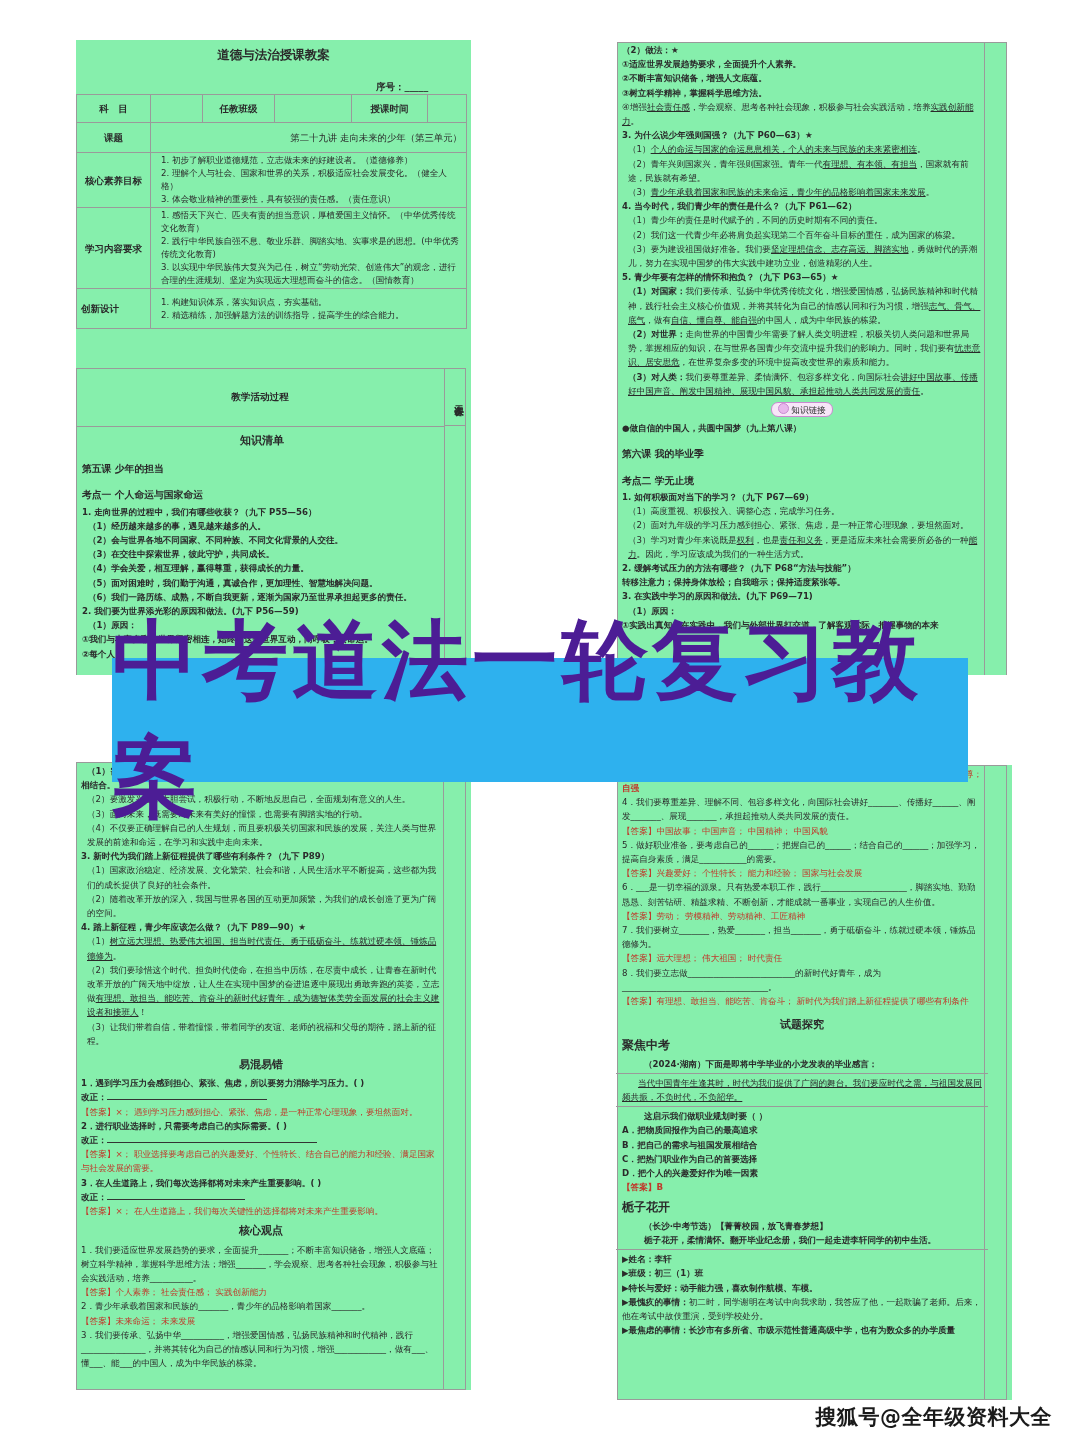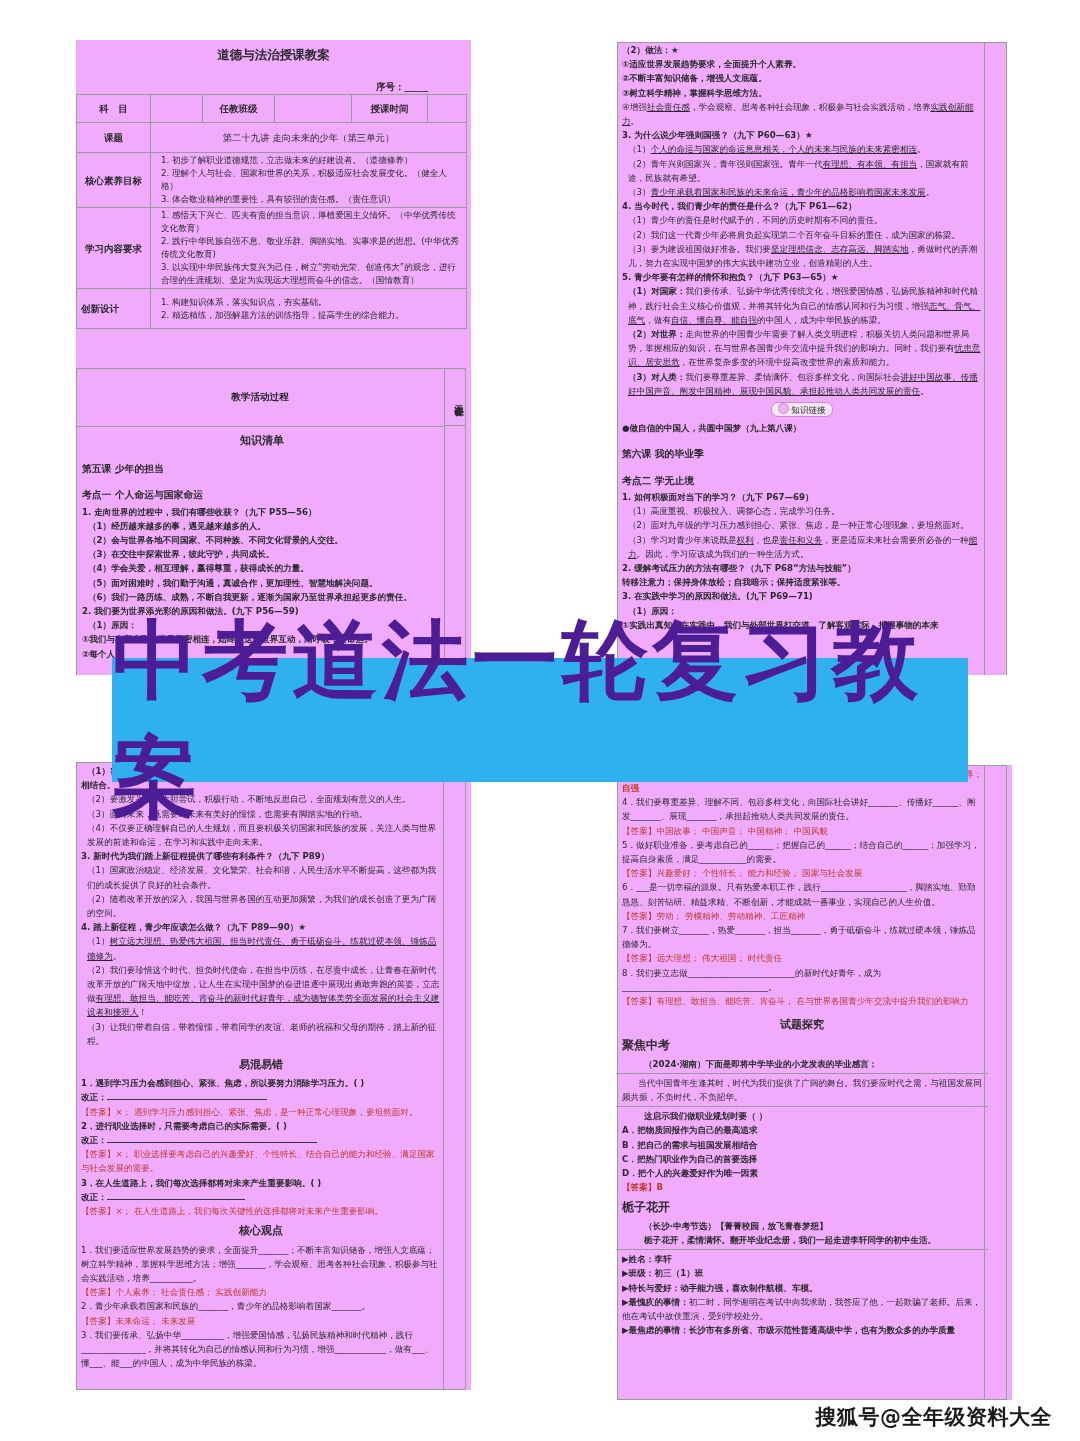--- a/index.html
+++ b/index.html
@@ -1,18 +1,18 @@
 <!DOCTYPE html>
 <html><head>
 <meta charset="utf-8">
 <style>
   html,body{margin:0;padding:0;}
   body{width:1080px;height:1441px;background:#ffffff;position:relative;overflow:hidden;
        font-family:"DejaVu Sans","Liberation Sans",sans-serif;color:#222;}
-  .page{position:absolute;background:#f0abfc;font-size:8.6px;line-height:14.2px;color:#2a2a2a;}
+  .page{position:absolute;background:#86efac;font-size:8.6px;line-height:14.2px;color:#2a2a2a;}
   .page .frame{position:absolute;border:1px solid #9a9a9a;box-sizing:border-box;}
   .doc-title{position:absolute;left:0;width:100%;text-align:center;font-weight:bold;font-size:12.5px;}
   .serial{position:absolute;font-weight:bold;font-size:9.5px;}
   table.meta{position:absolute;border-collapse:collapse;table-layout:fixed;}
   table.meta td{border:1px solid #9a9a9a;font-size:8.6px;line-height:13px;padding:1px 4px;vertical-align:middle;}
   table.meta td.h{font-weight:bold;text-align:center;font-size:9.5px;}
   table.meta td.c{text-align:center;}
   .line{white-space:nowrap;overflow:hidden;font-weight:bold;}
   .b{font-weight:bold;}
   .u{text-decoration:underline;}
@@ -52,21 +52,21 @@
         <tr style="height:28px;">
       <td class="h">科　目</td>
       <td></td>
       <td class="h">任教班级</td>
       <td></td>
       <td class="h">授课时间</td>
       <td></td>
     </tr>
     <tr style="height:30px;">
       <td class="h">课题</td>
-      <td colspan="5" class="c" style="font-size:9.4px;">第二十九讲  走向未来的少年（第三单元）</td>
+      <td colspan="5" class="c" style="font-size:9.4px;text-align:right;">第二十九讲  走向未来的少年（第三单元）</td>
     </tr>
     <tr>
       <td class="h">核心素养目标</td>
       <td colspan="5">
         <div class="ind">1. 初步了解职业道德规范，立志做未来的好建设者。（道德修养）</div>
         <div class="ind">2. 理解个人与社会、国家和世界的关系，积极适应社会发展变化。（健全人格）</div>
         <div class="ind">3. 体会敬业精神的重要性，具有较强的责任感。（责任意识）</div>
       </td>
     </tr>
     <tr>
@@ -198,27 +198,27 @@
     <div class="red line">自强</div>
     <div class="para">4．我们要尊重差异、理解不同、包容多样文化，向国际社会讲好_______、传播好______、阐发_______、展现_______，承担起推动人类共同发展的责任。</div>
     <div class="para red">【答案】中国故事； 中国声音； 中国精神； 中国风貌</div>
     <div class="para">5．做好职业准备，要考虑自己的______；把握自己的______；结合自己的______；加强学习，提高自身素质，满足___________的需要。</div>
     <div class="para red">【答案】兴趣爱好； 个性特长； 能力和经验； 国家与社会发展</div>
     <div class="para">6．___是一切幸福的源泉。只有热爱本职工作，践行____________________，脚踏实地、勤勤恳恳、刻苦钻研、精益求精、不断创新，才能成就一番事业，实现自己的人生价值。</div>
     <div class="para red">【答案】劳动； 劳模精神、劳动精神、工匠精神</div>
     <div class="para">7．我们要树立_______，热爱_______，担当_______，勇于砥砺奋斗，练就过硬本领，锤炼品德修为。</div>
     <div class="para red">【答案】远大理想； 伟大祖国； 时代责任</div>
     <div class="para">8．我们要立志做_________________________的新时代好青年，成为__________________________________。</div>
-    <div class="para red">【答案】有理想、敢担当、能吃苦、肯奋斗； 在与世界各国青少年交流中提升我们的影响力</div>
+    <div class="para red">【答案】有理想、敢担当、能吃苦、肯奋斗； 新时代为我们踏上新征程提供了哪些有利条件</div>
 
     <div class="h2" style="margin-top:10px;">试题探究</div>
     <div class="b" style="font-size:12px;margin:6px 0 4px;">聚焦中考</div>
     <div class="line" style="padding-left:22px;">（2024·湖南）下面是即将中学毕业的小龙发表的毕业感言：</div>
     <div class="quote-box">
-      <div class="para" style="padding:0 6px;text-indent:16px;">当代中国青年生逢其时，时代为我们提供了广阔的舞台。我们要应时代之需，与祖国发展同频共振，不负时代，不负韶华。</div>
+      <div class="para" style="padding:0 6px;text-indent:16px;text-decoration:underline;">当代中国青年生逢其时，时代为我们提供了广阔的舞台。我们要应时代之需，与祖国发展同频共振，不负时代，不负韶华。</div>
     </div>
     <div class="line" style="padding-left:22px;">这启示我们做职业规划时要（   ）</div>
     <div class="line">A．把物质回报作为自己的最高追求</div>
     <div class="line">B．把自己的需求与祖国发展相结合</div>
     <div class="line">C．把热门职业作为自己的首要选择</div>
     <div class="line">D．把个人的兴趣爱好作为唯一因素</div>
     <div class="red line">【答案】B</div>
 
     <div class="b" style="font-size:12px;margin:6px 0 4px;">栀子花开</div>
     <div class="line" style="padding-left:22px;"><span>（长沙·中考节选）</span><b>【菁菁校园，放飞青春梦想】</b></div>

